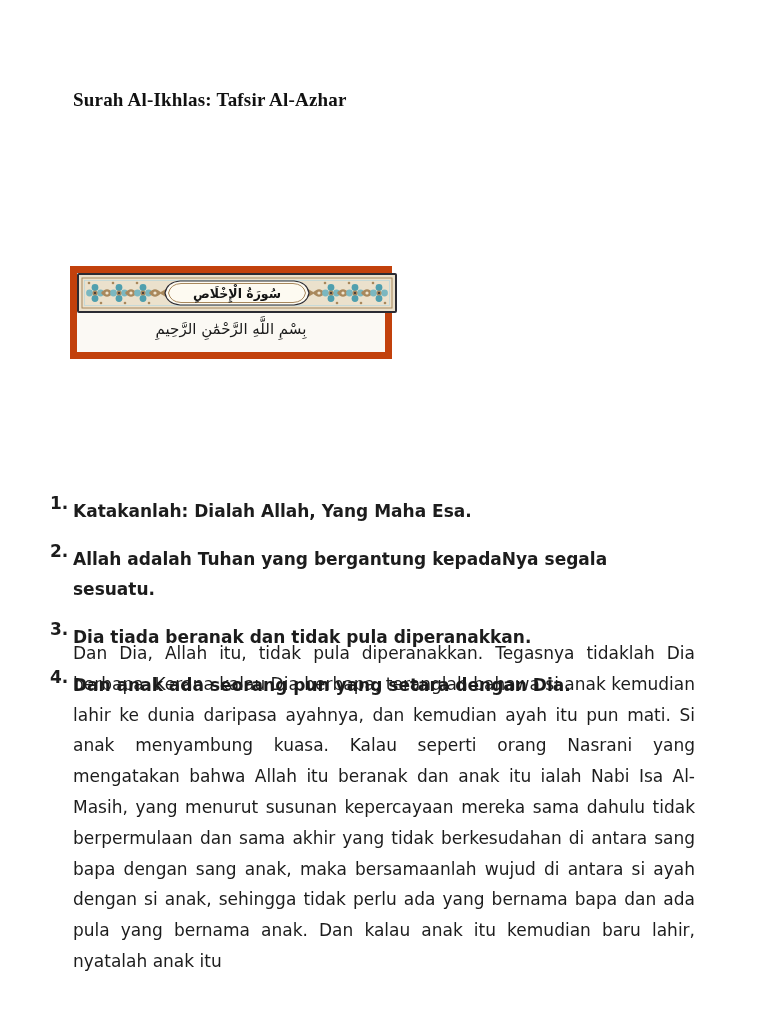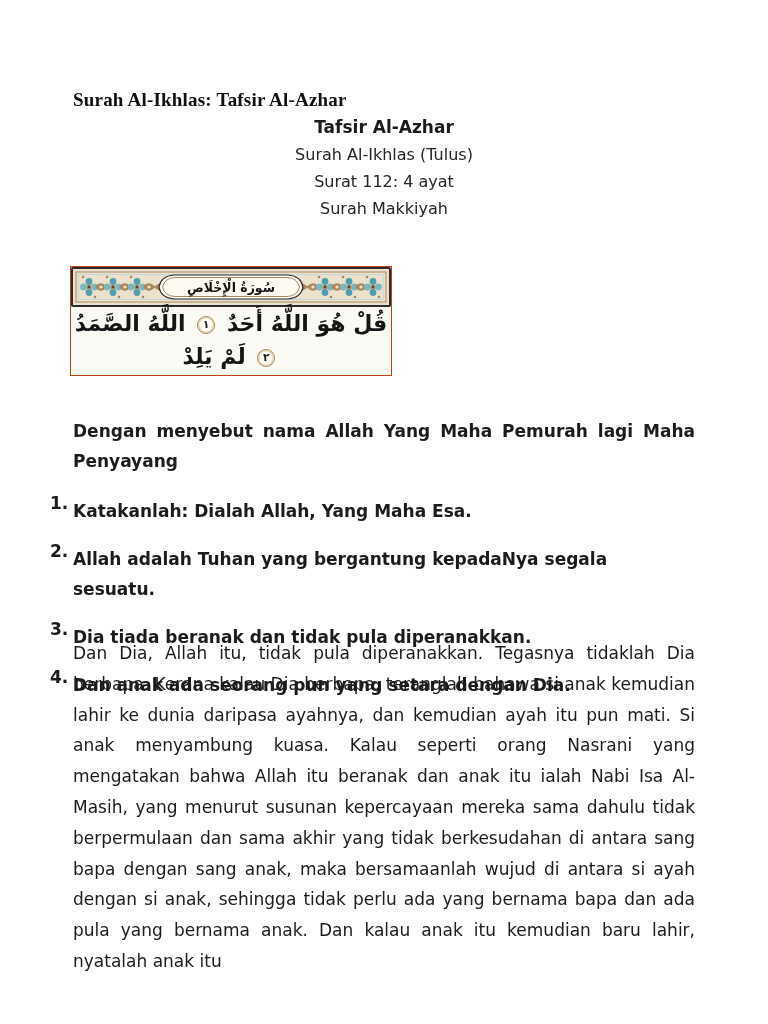--- a/index.html
+++ b/index.html
@@ -14,22 +14,22 @@
     position:absolute;left:73px;top:89px;margin:0;
     font-family:"Liberation Serif","DejaVu Serif",serif;
     font-size:19px;font-weight:700;color:#111;letter-spacing:.2px;
   }
   .center-block{position:absolute;left:0;top:114px;width:768px;text-align:center;}
   .center-title{font-size:17px;font-weight:700;line-height:27px;color:#1b1b1b;}
   .sub{font-size:16px;font-weight:400;line-height:27px;color:#262626;}
 
   .quran-figure{
     position:absolute;left:70px;top:266px;width:322px;margin:0;
-    background:#fbf9f4;border:1px solid #c2410c;box-sizing:border-box;
-    padding-bottom:2px;
+    background:#fbf9f4;border:7px solid #c2410c;box-sizing:border-box;
+    padding-bottom:11px;
   }
   .quran-figure svg{display:block;}
   .bismillah{
     direction:rtl;text-align:center;margin-top:4px;
     font-size:15px;font-weight:400;line-height:24px;color:#1a1a1a;
   }
   .ayah-line{
     direction:rtl;text-align:center;
     font-size:22px;font-weight:700;line-height:33px;color:#151515;
   }
@@ -58,26 +58,20 @@
     text-align:justify;color:#1c1c1c;
   }
 </style>
 </head>
 <body>
 
 <div class="page">
 
   <h1 class="doc-title">Surah Al-Ikhlas: Tafsir Al-Azhar</h1>
 
-  <div class="center-block">
-    <div class="center-title">Tafsir Al-Azhar</div>
-    <div class="sub">Surah Al-Ikhlas (Tulus)</div>
-    <div class="sub">Surat 112: 4 ayat</div>
-    <div class="sub">Surah Makkiyah</div>
-  </div>
 
   <figure class="quran-figure">
     <svg width="320" height="40" viewBox="0 0 320 40">
       <defs>
         <g id="flower">
           <circle cx="0" cy="-5.5" r="3.4" fill="#4f9fae"></circle>
           <circle cx="0" cy="5.5" r="3.4" fill="#4f9fae"></circle>
           <circle cx="-5.5" cy="0" r="3.4" fill="#7ab7c0"></circle>
           <circle cx="5.5" cy="0" r="3.4" fill="#7ab7c0"></circle>
           <circle cx="0" cy="0" r="2.5" fill="#a8885c"></circle>
@@ -119,32 +113,25 @@
       <circle cx="296" cy="10" r="1.3" fill="#a8885c"></circle>
         <circle cx="308" cy="30" r="1.3" fill="#a8885c"></circle>
 
       <path d="M82,20 L90,15.5 L90,24.5 Z" fill="#a8885c"></path>
       <path d="M238,20 L230,15.5 L230,24.5 Z" fill="#a8885c"></path>
       <path d="M88,20 Q90,9 103,8 L217,8 Q230,9 232,20 Q230,31 217,32 L103,32 Q90,31 88,20 Z" fill="#fdfaf1" stroke="#2b2b33" stroke-width="1.2"></path>
       <path d="M91.5,20 Q93.5,11 104,10.5 L216,10.5 Q226.5,11 228.5,20 Q226.5,29 216,29.5 L104,29.5 Q93.5,29 91.5,20 Z" fill="none" stroke="#a8885c" stroke-width="1"></path>
       <text x="160" y="24.5" text-anchor="middle" font-family="DejaVu Sans, sans-serif" font-size="12.5" font-weight="700" fill="#141414">سُورَةُ الْإِخْلَاصِ</text>
     </svg>
 
+    <div class="bismillah">بِسْمِ اللَّهِ الرَّحْمَٰنِ الرَّحِيمِ</div>
 
-    <div class="ayah-line">
-      <span>قُلْ هُوَ اللَّهُ أَحَدٌ</span>
-      <span class="ayah-marker">١</span>
-      <span>اللَّهُ الصَّمَدُ</span>
-      <span class="ayah-marker">٢</span>
-      <span>لَمْ يَلِدْ</span>
-    </div>
 
   </figure>
 
-  <p class="lead">Dengan menyebut nama Allah Yang Maha Pemurah lagi Maha Penyayang</p>
 
   <div class="verse-list">
     <div class="verse-item">
       <span class="num">1.</span>
       <span class="txt">Katakanlah: Dialah Allah, Yang Maha Esa.</span>
     </div>
     <div class="verse-item">
       <span class="num">2.</span>
       <span class="txt">Allah adalah Tuhan yang bergantung kepadaNya segala sesuatu.</span>
     </div>

